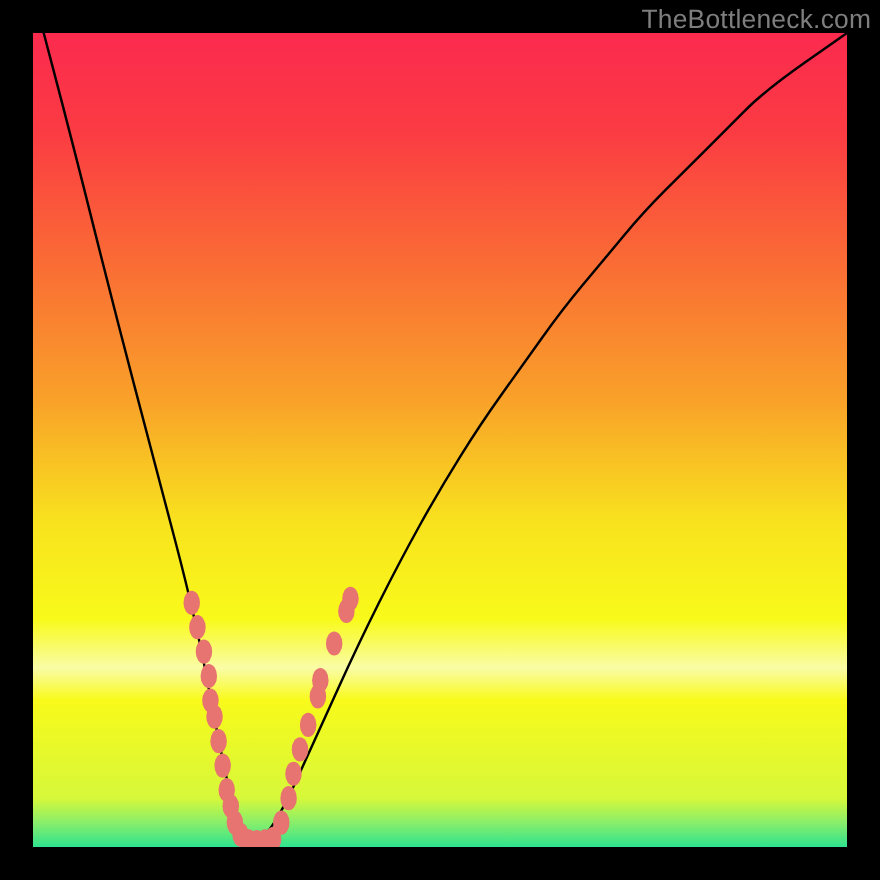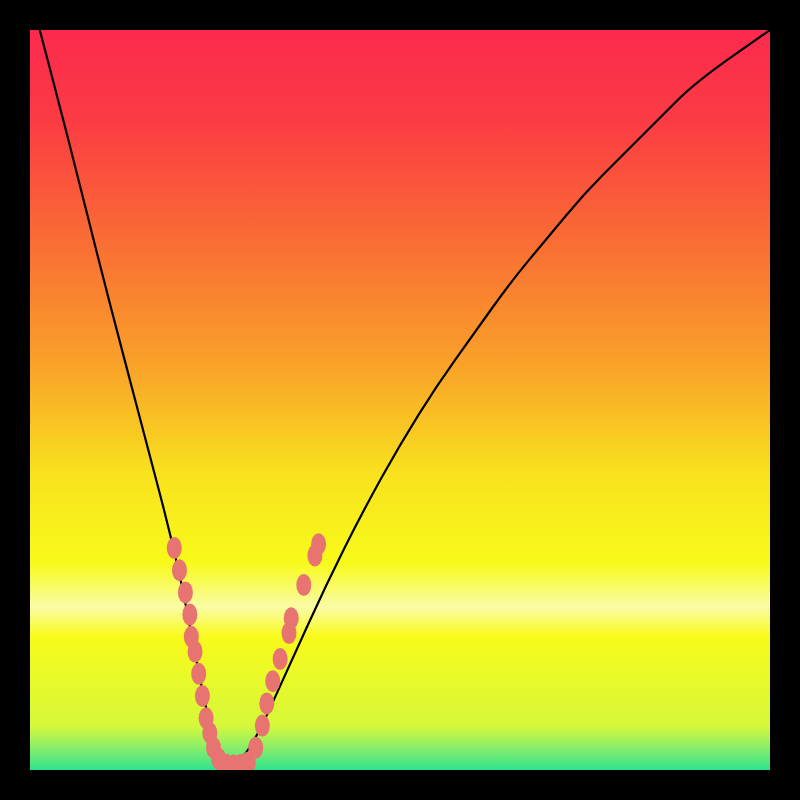--- a/index.html
+++ b/index.html
@@ -90,13 +90,14 @@
           <ellipse cx="242.71999999999997" cy="651.2" rx="7.5" ry="11" fill="#e77470"></ellipse>
           <ellipse cx="250.11999999999998" cy="629" rx="7.5" ry="11" fill="#e77470"></ellipse>
           <ellipse cx="259" cy="603.1" rx="7.5" ry="11" fill="#e77470"></ellipse>
           <ellipse cx="261.21999999999997" cy="588.3" rx="7.5" ry="11" fill="#e77470"></ellipse>
           <ellipse cx="273.8" cy="555" rx="7.5" ry="11" fill="#e77470"></ellipse>
           <ellipse cx="284.90000000000003" cy="525.4" rx="7.5" ry="11" fill="#e77470"></ellipse>
           <ellipse cx="288.6" cy="514.3" rx="7.5" ry="11" fill="#e77470"></ellipse>
         </g>
     </svg>
   </div>
+  <div class="watermark">TheBottleneck.com</div>
 </div>
 
 </body></html>

